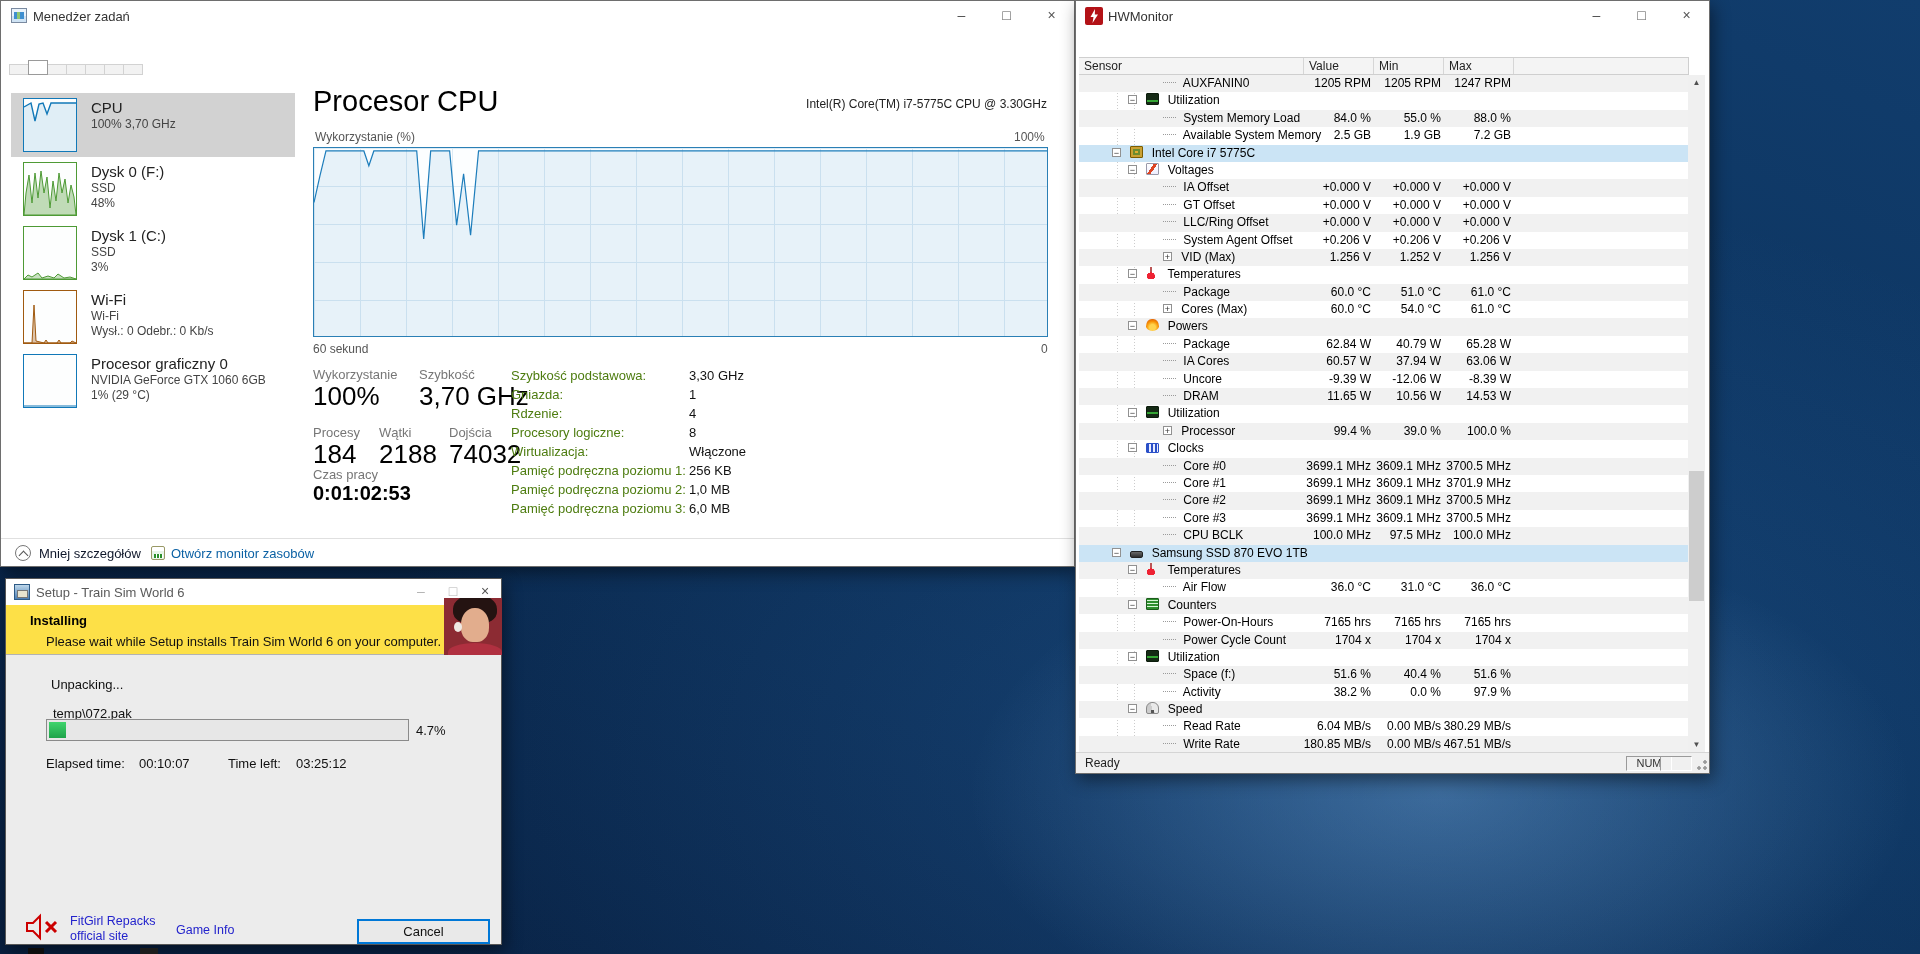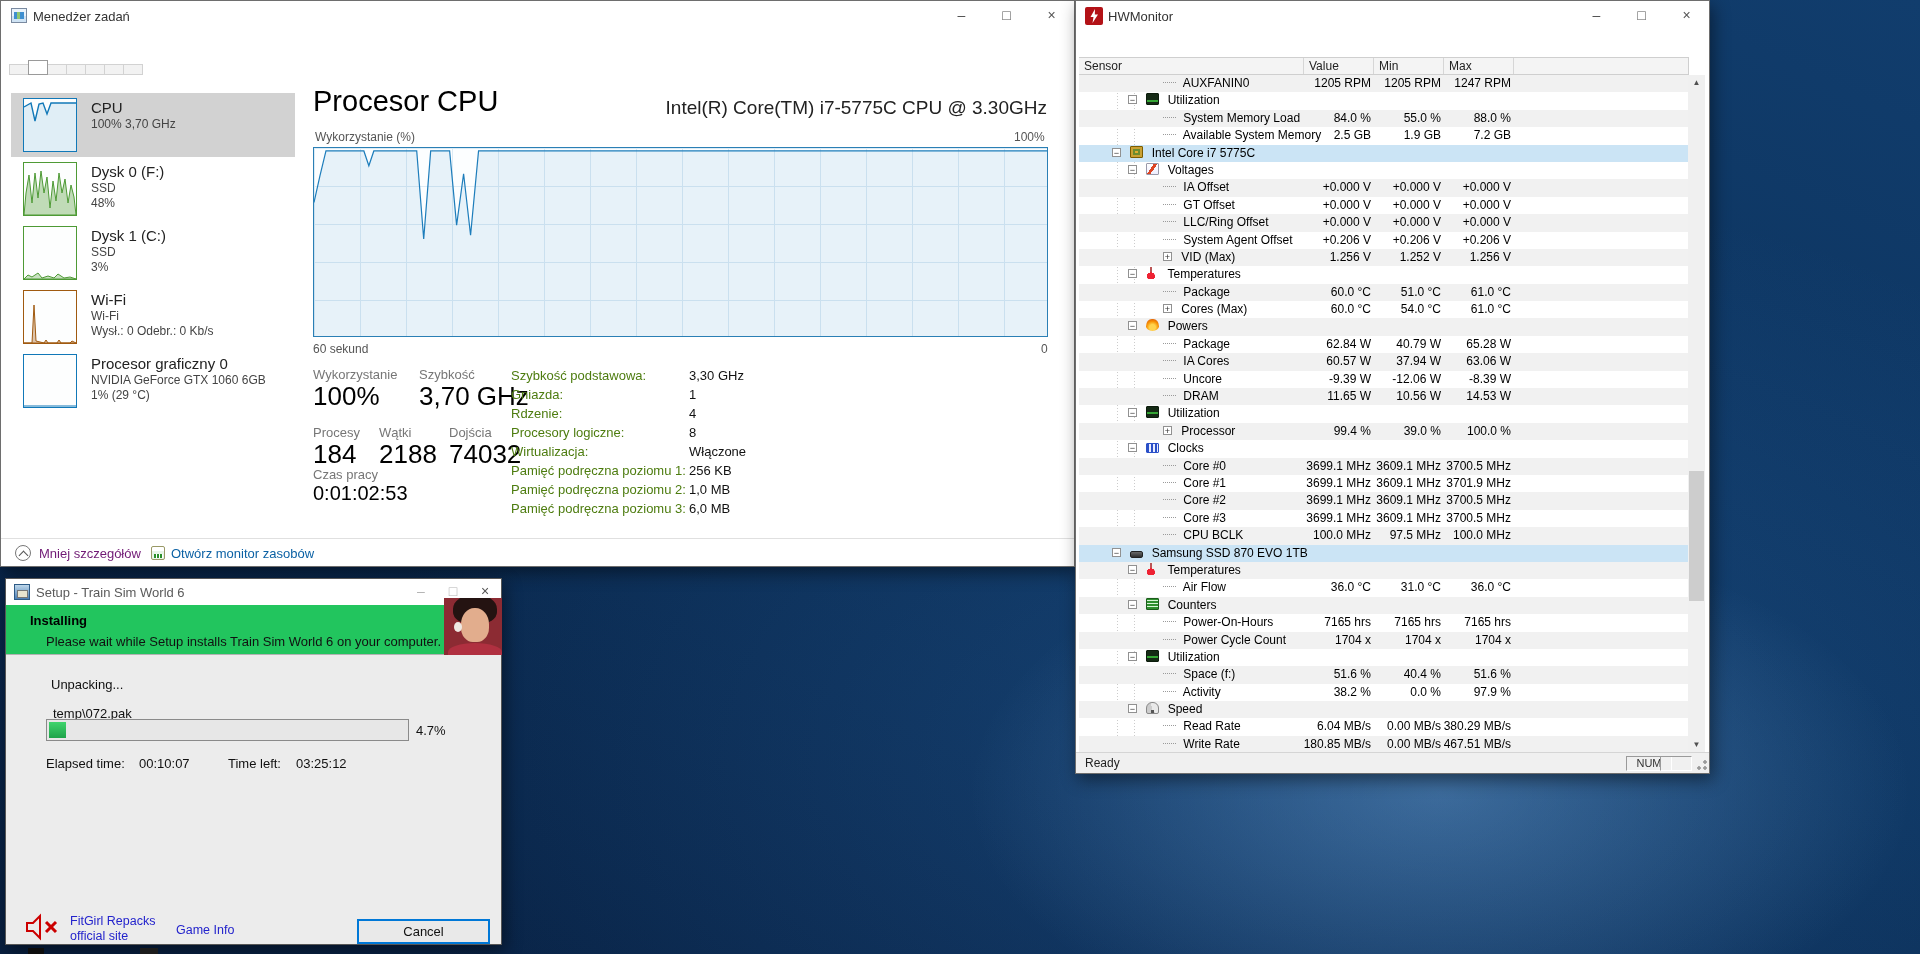--- a/index.html
+++ b/index.html
@@ -31,37 +31,37 @@
   .tm-item.selected{background:#d2d2d2;}
   .thumb{position:absolute;left:12px;top:5px;width:54px;height:54px;background:#fdfefe;border:1px solid;}
   .t-cpu .thumb,.t-gpu .thumb{border-color:#1178b8;}
   .t-mem .thumb{border-color:#8b12ae;background:#faf3fc;}
   .t-d0 .thumb,.t-d1 .thumb{border-color:#4e9a35;}
   .t-wifi .thumb{border-color:#a05a10;}
   .thumb svg{display:block;width:52px;height:52px;}
   .tm-item .it-title{font-size:15px;color:#222;line-height:18px;}
   .tm-item .it-sub{font-size:12px;color:#444;line-height:15px;white-space:nowrap;}
   .tm-heading{position:absolute;left:312px;top:84px;font-size:29px;font-weight:300;color:#000;}
-  .tm-cpuname{position:absolute;right:27px;top:96px;font-size:19px;color:#222;}
+  .tm-cpuname{position:absolute;right:27px;top:96px;font-size:12px;color:#222;}
   .chart-lbl{position:absolute;font-size:12px;color:#555;}
   .tm-chart{position:absolute;left:312px;top:146px;width:735px;height:190px;border:1px solid #2a7fb5;background-color:#fcfeff;
     background-image:linear-gradient(to right,#dcebf5 1px,transparent 1px),linear-gradient(to bottom,#dcebf5 1px,transparent 1px);
     background-size:46px 38px;}
   .tm-chart svg{position:absolute;left:0;top:0;width:100%;height:100%;}
   .biglbl{position:absolute;font-size:13px;color:#767676;}
   .bigval{position:absolute;font-size:26px;font-weight:300;color:#000;white-space:nowrap;}
-  .upval{position:absolute;font-size:20px;font-weight:400;color:#000;}
+  .upval{position:absolute;font-size:20px;font-weight:700;color:#000;}
   .tm-details{position:absolute;left:510px;top:367px;}
   .tm-drow{height:19px;font-size:13px;white-space:nowrap;position:relative;width:420px;}
   .tm-drow .dl{color:#4d7c0f;}
   .tm-drow .dv{position:absolute;left:178px;color:#111;}
   .tm-footer{position:absolute;left:0;right:0;top:537px;height:29px;border-top:1px solid #e0e0e0;}
   .chev-circle{position:absolute;left:14px;top:6px;width:16px;height:16px;border:1px solid #777;border-radius:50%;}
   .chev-circle:after{content:"";position:absolute;left:4px;top:6px;width:6px;height:6px;border-left:1px solid #555;border-top:1px solid #555;transform:rotate(45deg);}
-  .tm-less{position:absolute;left:38px;top:7px;font-size:13px;color:#701a75;}
+  .tm-less{position:absolute;left:38px;top:7px;font-size:13px;color:#0f172a;}
   .resmon-ic{position:absolute;left:150px;top:7px;width:14px;height:14px;border:1px solid #996;border-radius:2px;
     background:linear-gradient(180deg,#fff 30%,#e8f4e8 30%),linear-gradient(90deg,#d33 0 3px,#fff 3px);}
   .resmon-ic:after{content:"";position:absolute;left:2px;top:7px;width:9px;height:4px;background:repeating-linear-gradient(90deg,#2a8f2a 0 2px,#fff 2px 3px);}
   .tm-monlink{position:absolute;left:170px;top:7px;font-size:13px;color:#0b61a4;}
   
   .hw{left:1075px;top:0;width:635px;height:774px;}
   .hw-appicon{position:absolute;left:9px;top:6px;width:18px;height:18px;}
   .hw-menu{position:absolute;left:4px;top:30px;height:24px;}
   .hw-menu span{display:inline-block;padding:4px 9px;font-size:13px;color:#222;}
   .hw-header{position:absolute;left:3px;top:56px;height:18px;width:610px;display:flex;background:#f4f4f4;border:1px solid #cfcfcf;border-left:none;}
@@ -104,21 +104,21 @@
   .sunk{position:absolute;top:3px;height:15px;border:1px solid;border-color:#9a9a9a #fff #fff #9a9a9a;text-align:center;font-size:11px;line-height:13px;color:#333;}
   .grip{position:absolute;right:1px;bottom:1px;width:13px;height:13px;
     background:radial-gradient(circle at 10px 3px,#9a9a9a 0 1.5px,transparent 2px),radial-gradient(circle at 10px 9px,#9a9a9a 0 1.5px,transparent 2px),radial-gradient(circle at 4px 9px,#9a9a9a 0 1.5px,transparent 2px);}
   
   .setup{left:5px;top:578px;width:497px;height:367px;background:#ececec;border:1px solid #565656;}
   .setup .titlebar{height:26px;}
   .setup .wtitle{left:30px;top:6px;color:#5a5a5a;}
   .setup .wbtn{width:32px;height:26px;line-height:24px;}
   .setup-appicon{position:absolute;left:8px;top:5px;width:16px;height:16px;background:linear-gradient(#bcd6ea,#4d7fb5);border:1px solid #2d5a86;}
   .setup-appicon:after{content:"";position:absolute;left:2px;bottom:1px;width:9px;height:6px;background:#e8e4d0;border:1px solid #777;}
-  .setup-head{position:absolute;left:0;top:26px;right:8px;height:50px;background:#22c55e;border-bottom:1px solid #b2b2b2;}
+  .setup-head{position:absolute;left:0;top:26px;right:8px;height:50px;background:#fde047;border-bottom:1px solid #b2b2b2;}
   .setup-install{position:absolute;left:24px;top:8px;font-size:13px;font-weight:bold;color:#000;}
   .setup-desc{position:absolute;left:40px;top:29px;font-size:13px;color:#111;}
   .photo{position:absolute;left:438px;top:19px;width:58px;height:57px;background:#8c2b33;overflow:hidden;z-index:5;}
   .photo .hair{position:absolute;left:9px;top:-4px;width:44px;height:30px;background:#241311;border-radius:50% 50% 40% 40%;}
   .photo .face{position:absolute;left:17px;top:10px;width:28px;height:34px;background:#e2ad8d;border-radius:48% 48% 42% 42%;}
   .photo .shirt{position:absolute;left:4px;bottom:-6px;width:54px;height:18px;background:#b03040;border-radius:50% 50% 0 0;}
   .photo .ear{position:absolute;left:10px;top:24px;width:8px;height:10px;background:#efe8e2;border-radius:50%;}
   .setup-label{position:absolute;font-size:13px;color:#111;}
   .pbar{position:absolute;left:40px;top:140px;width:363px;height:22px;border:1px solid #8a8a8a;background:#e7e7e7;}
   .pfill{position:absolute;left:2px;top:2px;bottom:2px;width:17px;background:linear-gradient(#3fd46c,#1fa34a);}

